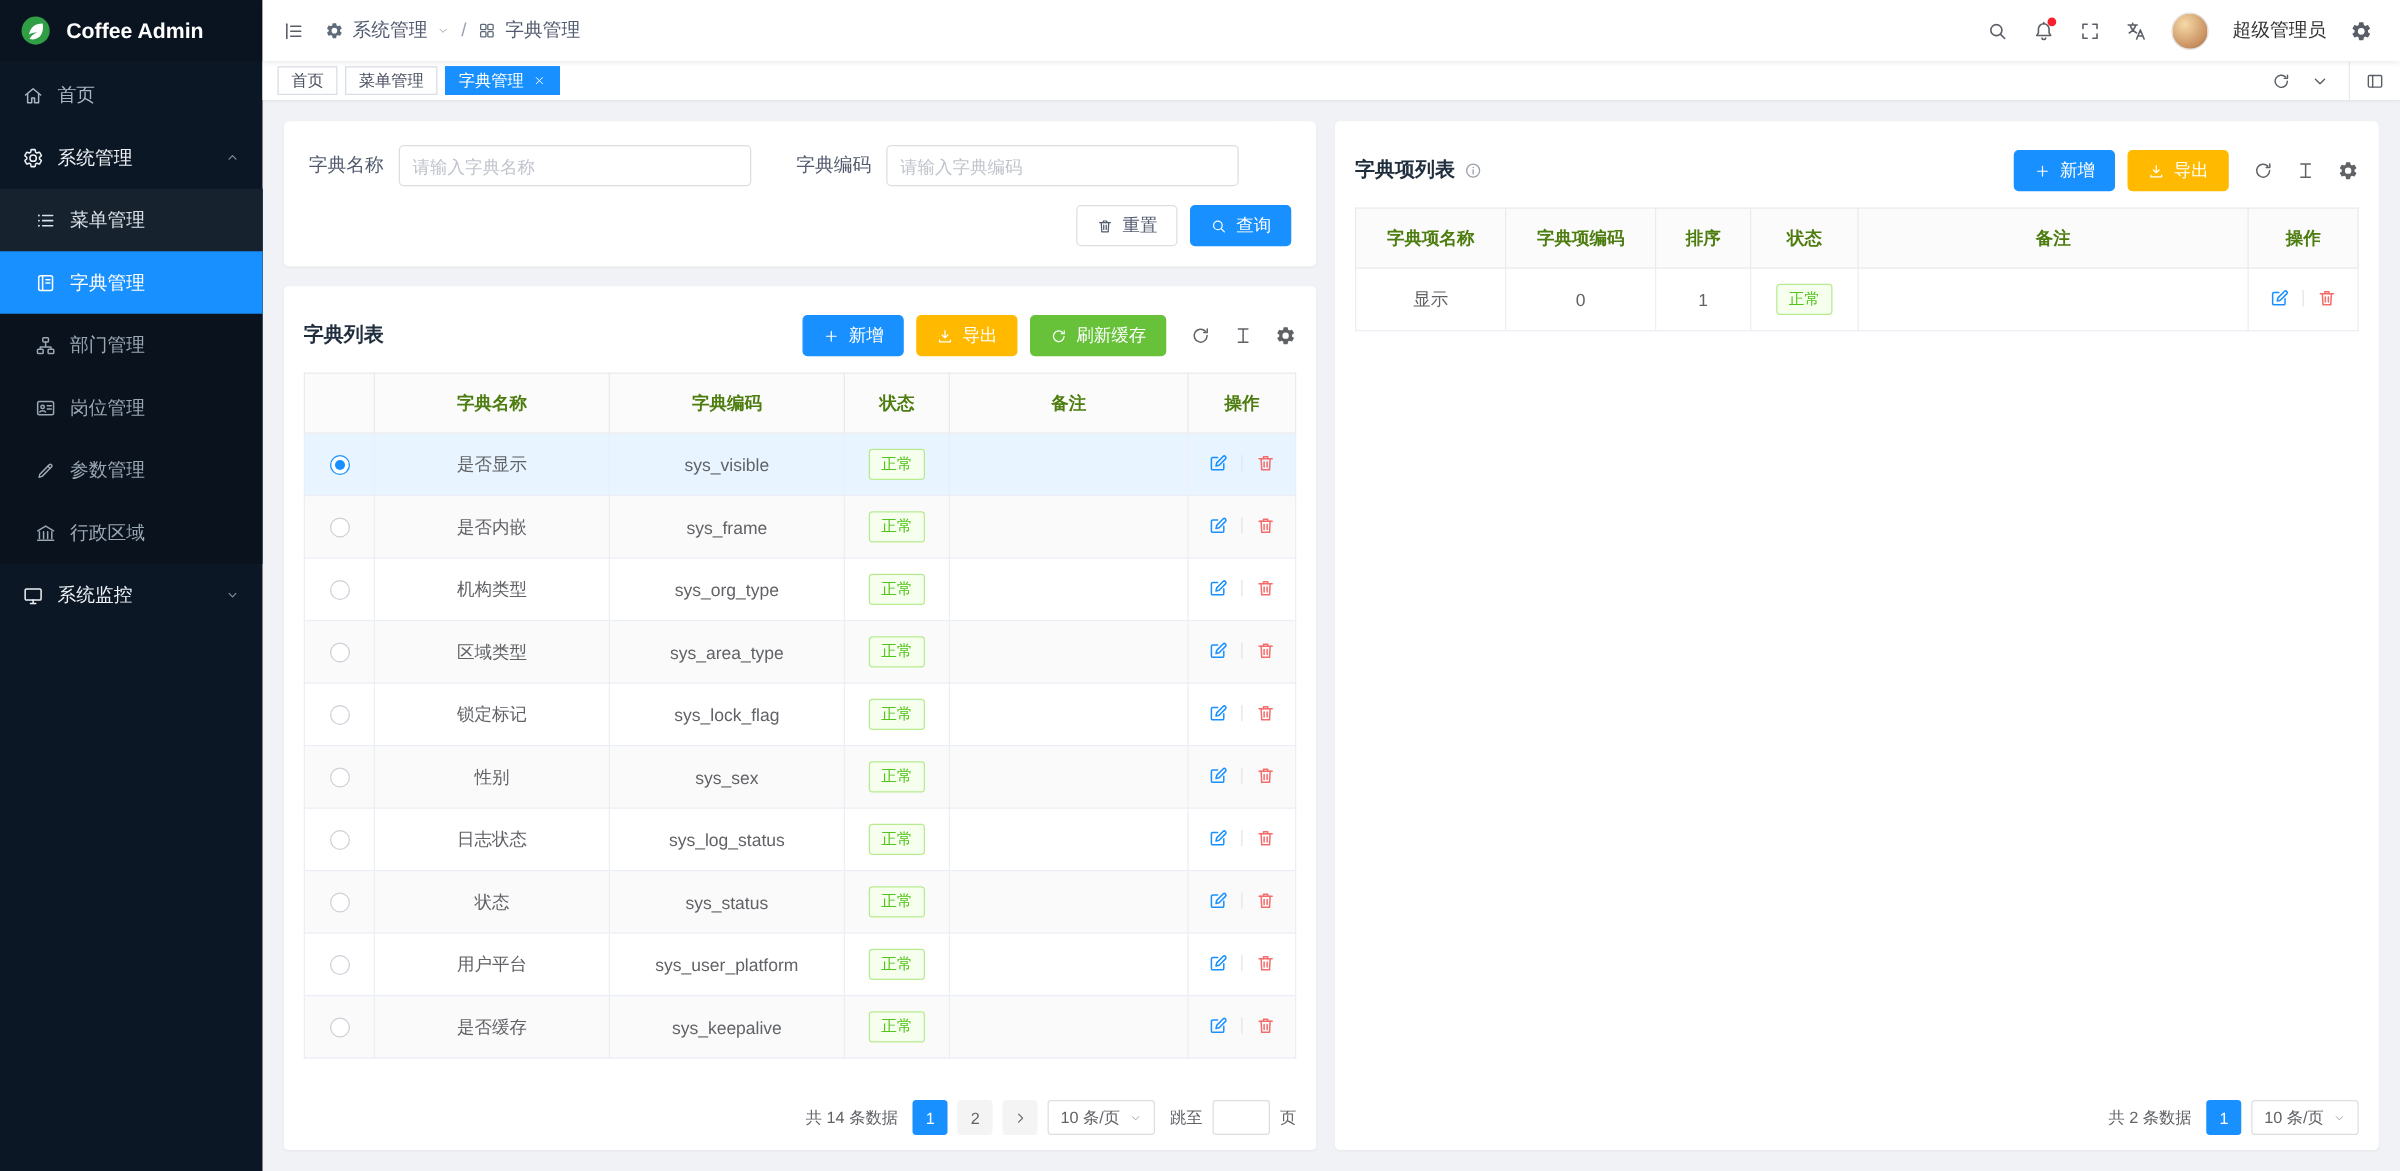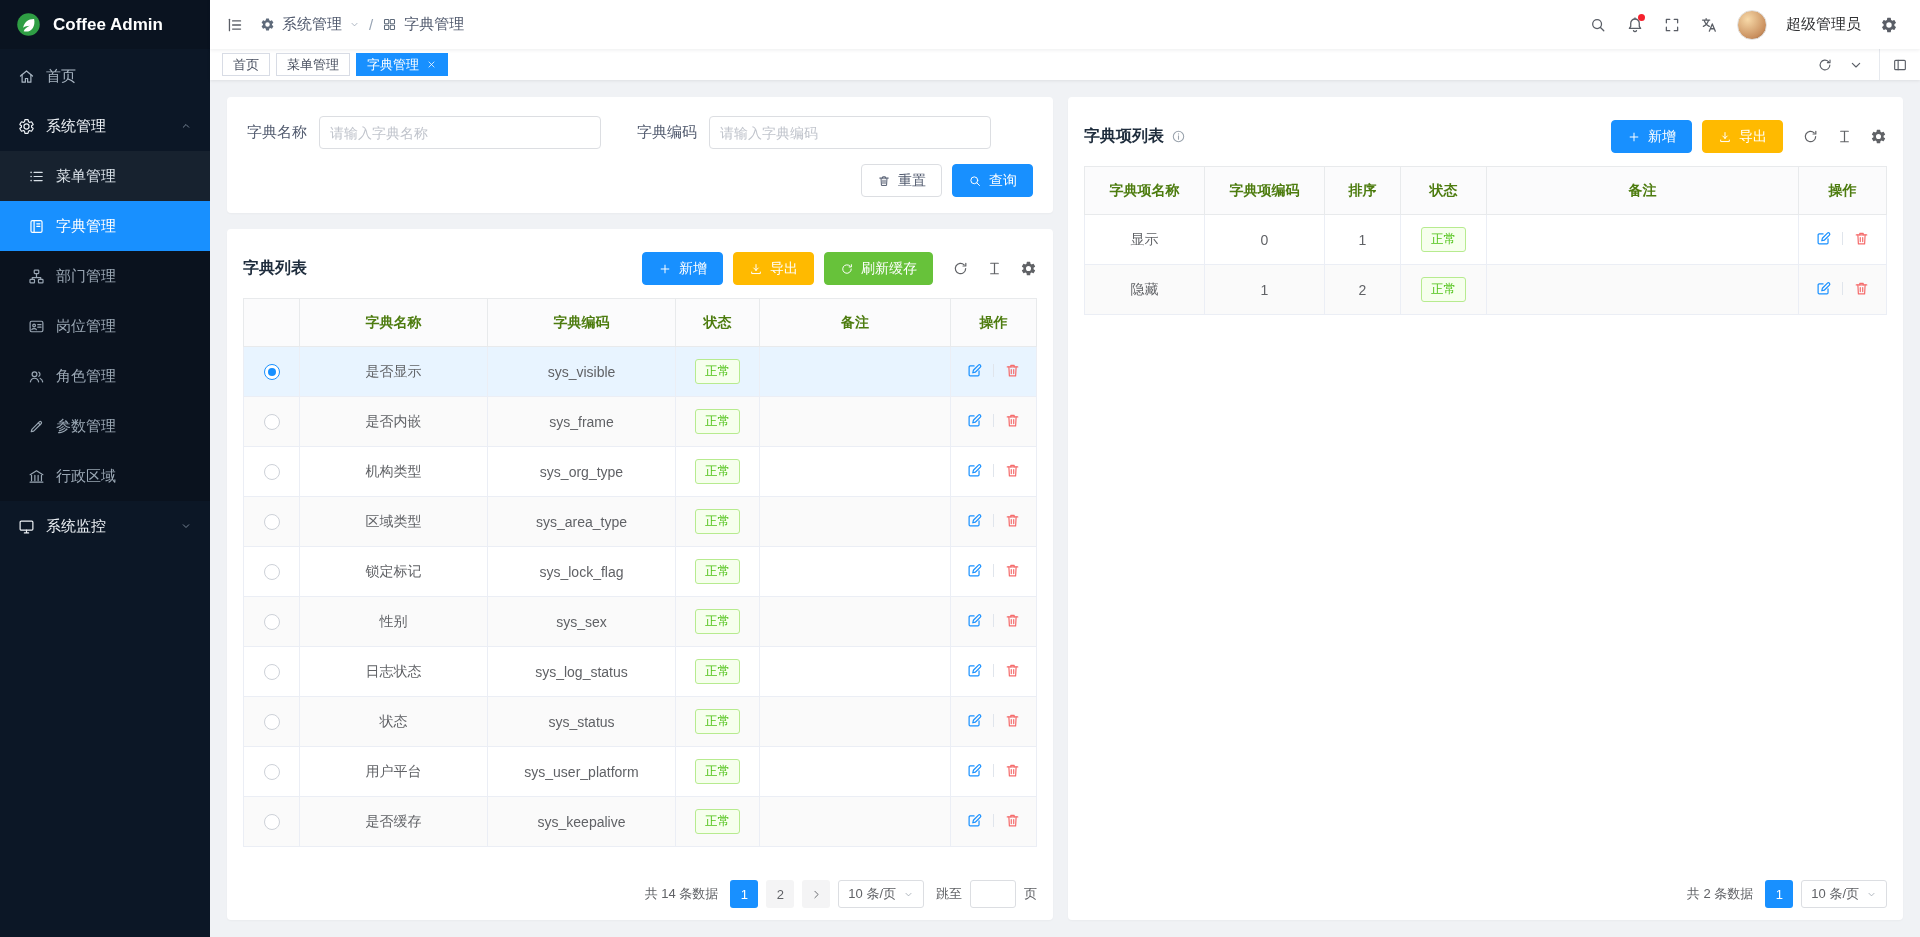--- a/index.html
+++ b/index.html
@@ -188,30 +188,20 @@
           </div>
           <div class="menu-item">
             <span class="iwrap mi-icon">
               <svg viewBox="0 0 24 24" class="ic" aria-hidden="true">
                 <rect x="3" y="4.6" width="18" height="14.8" rx="2"></rect>
                 <circle cx="8.6" cy="10.6" r="1.9"></circle>
                 <path d="M5.4 16.4c.7-2 5.7-2 6.4 0M13.8 9.4h4.6M13.8 13h4.6"></path>
               </svg>
             </span>
             <span class="mi-label">岗位管理</span>
-          </div>
-          <div class="menu-item">
-            <span class="iwrap mi-icon">
-              <svg viewBox="0 0 24 24" class="ic" aria-hidden="true">
-                <circle cx="9.2" cy="8.8" r="3.4"></circle>
-                <path d="M3.4 19.6c.8-3.5 3.5-5.1 5.8-5.1s5 1.6 5.8 5.1"></path>
-                <path d="M15.3 5.9a3.4 3.4 0 0 1 0 5.8M17.2 14.8c2 .8 3.1 2.4 3.5 4.8"></path>
-              </svg>
-            </span>
-            <span class="mi-label">角色管理</span>
           </div>
           <div class="menu-item">
             <span class="iwrap mi-icon">
               <svg viewBox="0 0 24 24" class="ic" aria-hidden="true">
                 <path d="m4.6 19.4.9-3.4L16.3 5.2a1.8 1.8 0 0 1 2.5 2.5L8 18.5l-3.4.9z"></path>
                 <path d="m14.6 7 2.4 2.4"></path>
               </svg>
             </span>
             <span class="mi-label">参数管理</span>
           </div>
@@ -822,44 +812,20 @@
                     <span class="iwrap op-icon del">
                       <svg viewBox="0 0 24 24" class="ic" aria-hidden="true">
                         <path d="M4.6 7h14.8"></path>
                         <path d="M9.6 7V4.8h4.8V7"></path>
                         <path d="m6.9 7 .7 12.6h8.8L17.1 7"></path>
                         <path d="M10.3 10.6v5.8M13.7 10.6v5.8"></path>
                       </svg>
                     </span>
                   </span></td>
               </tr>
-              <tr>
-                <td>隐藏</td>
-                <td>1</td>
-                <td>2</td>
-                <td><span class="tag-success">正常</span></td>
-                <td></td>
-                <td><span class="op">
-                    <span class="iwrap op-icon edit">
-                      <svg viewBox="0 0 24 24" class="ic" aria-hidden="true">
-                        <path d="M11.4 5.6H6A1.6 1.6 0 0 0 4.4 7.2v10.8A1.6 1.6 0 0 0 6 19.6h10.8a1.6 1.6 0 0 0 1.6-1.6V12.6"></path>
-                        <path d="M17.6 4.5a1.9 1.9 0 0 1 2.7 2.7l-7.2 7.2-3.5.8.8-3.5z"></path>
-                      </svg>
-                    </span>
-                    <span class="op-divider"></span>
-                    <span class="iwrap op-icon del">
-                      <svg viewBox="0 0 24 24" class="ic" aria-hidden="true">
-                        <path d="M4.6 7h14.8"></path>
-                        <path d="M9.6 7V4.8h4.8V7"></path>
-                        <path d="m6.9 7 .7 12.6h8.8L17.1 7"></path>
-                        <path d="M10.3 10.6v5.8M13.7 10.6v5.8"></path>
-                      </svg>
-                    </span>
-                  </span></td>
-              </tr>
             </tbody>
         </table>
         <div class="spacer"></div>
         <div class="pager" id="right-pager">
             <span class="pg-total">共 2 条数据</span>
             <span class="pg-btn active">1</span>
             <span class="pg-size">
               <span>10 条/页</span>
               <span class="iwrap pg-chev">
                 <svg viewBox="0 0 24 24" class="ic" aria-hidden="true">

